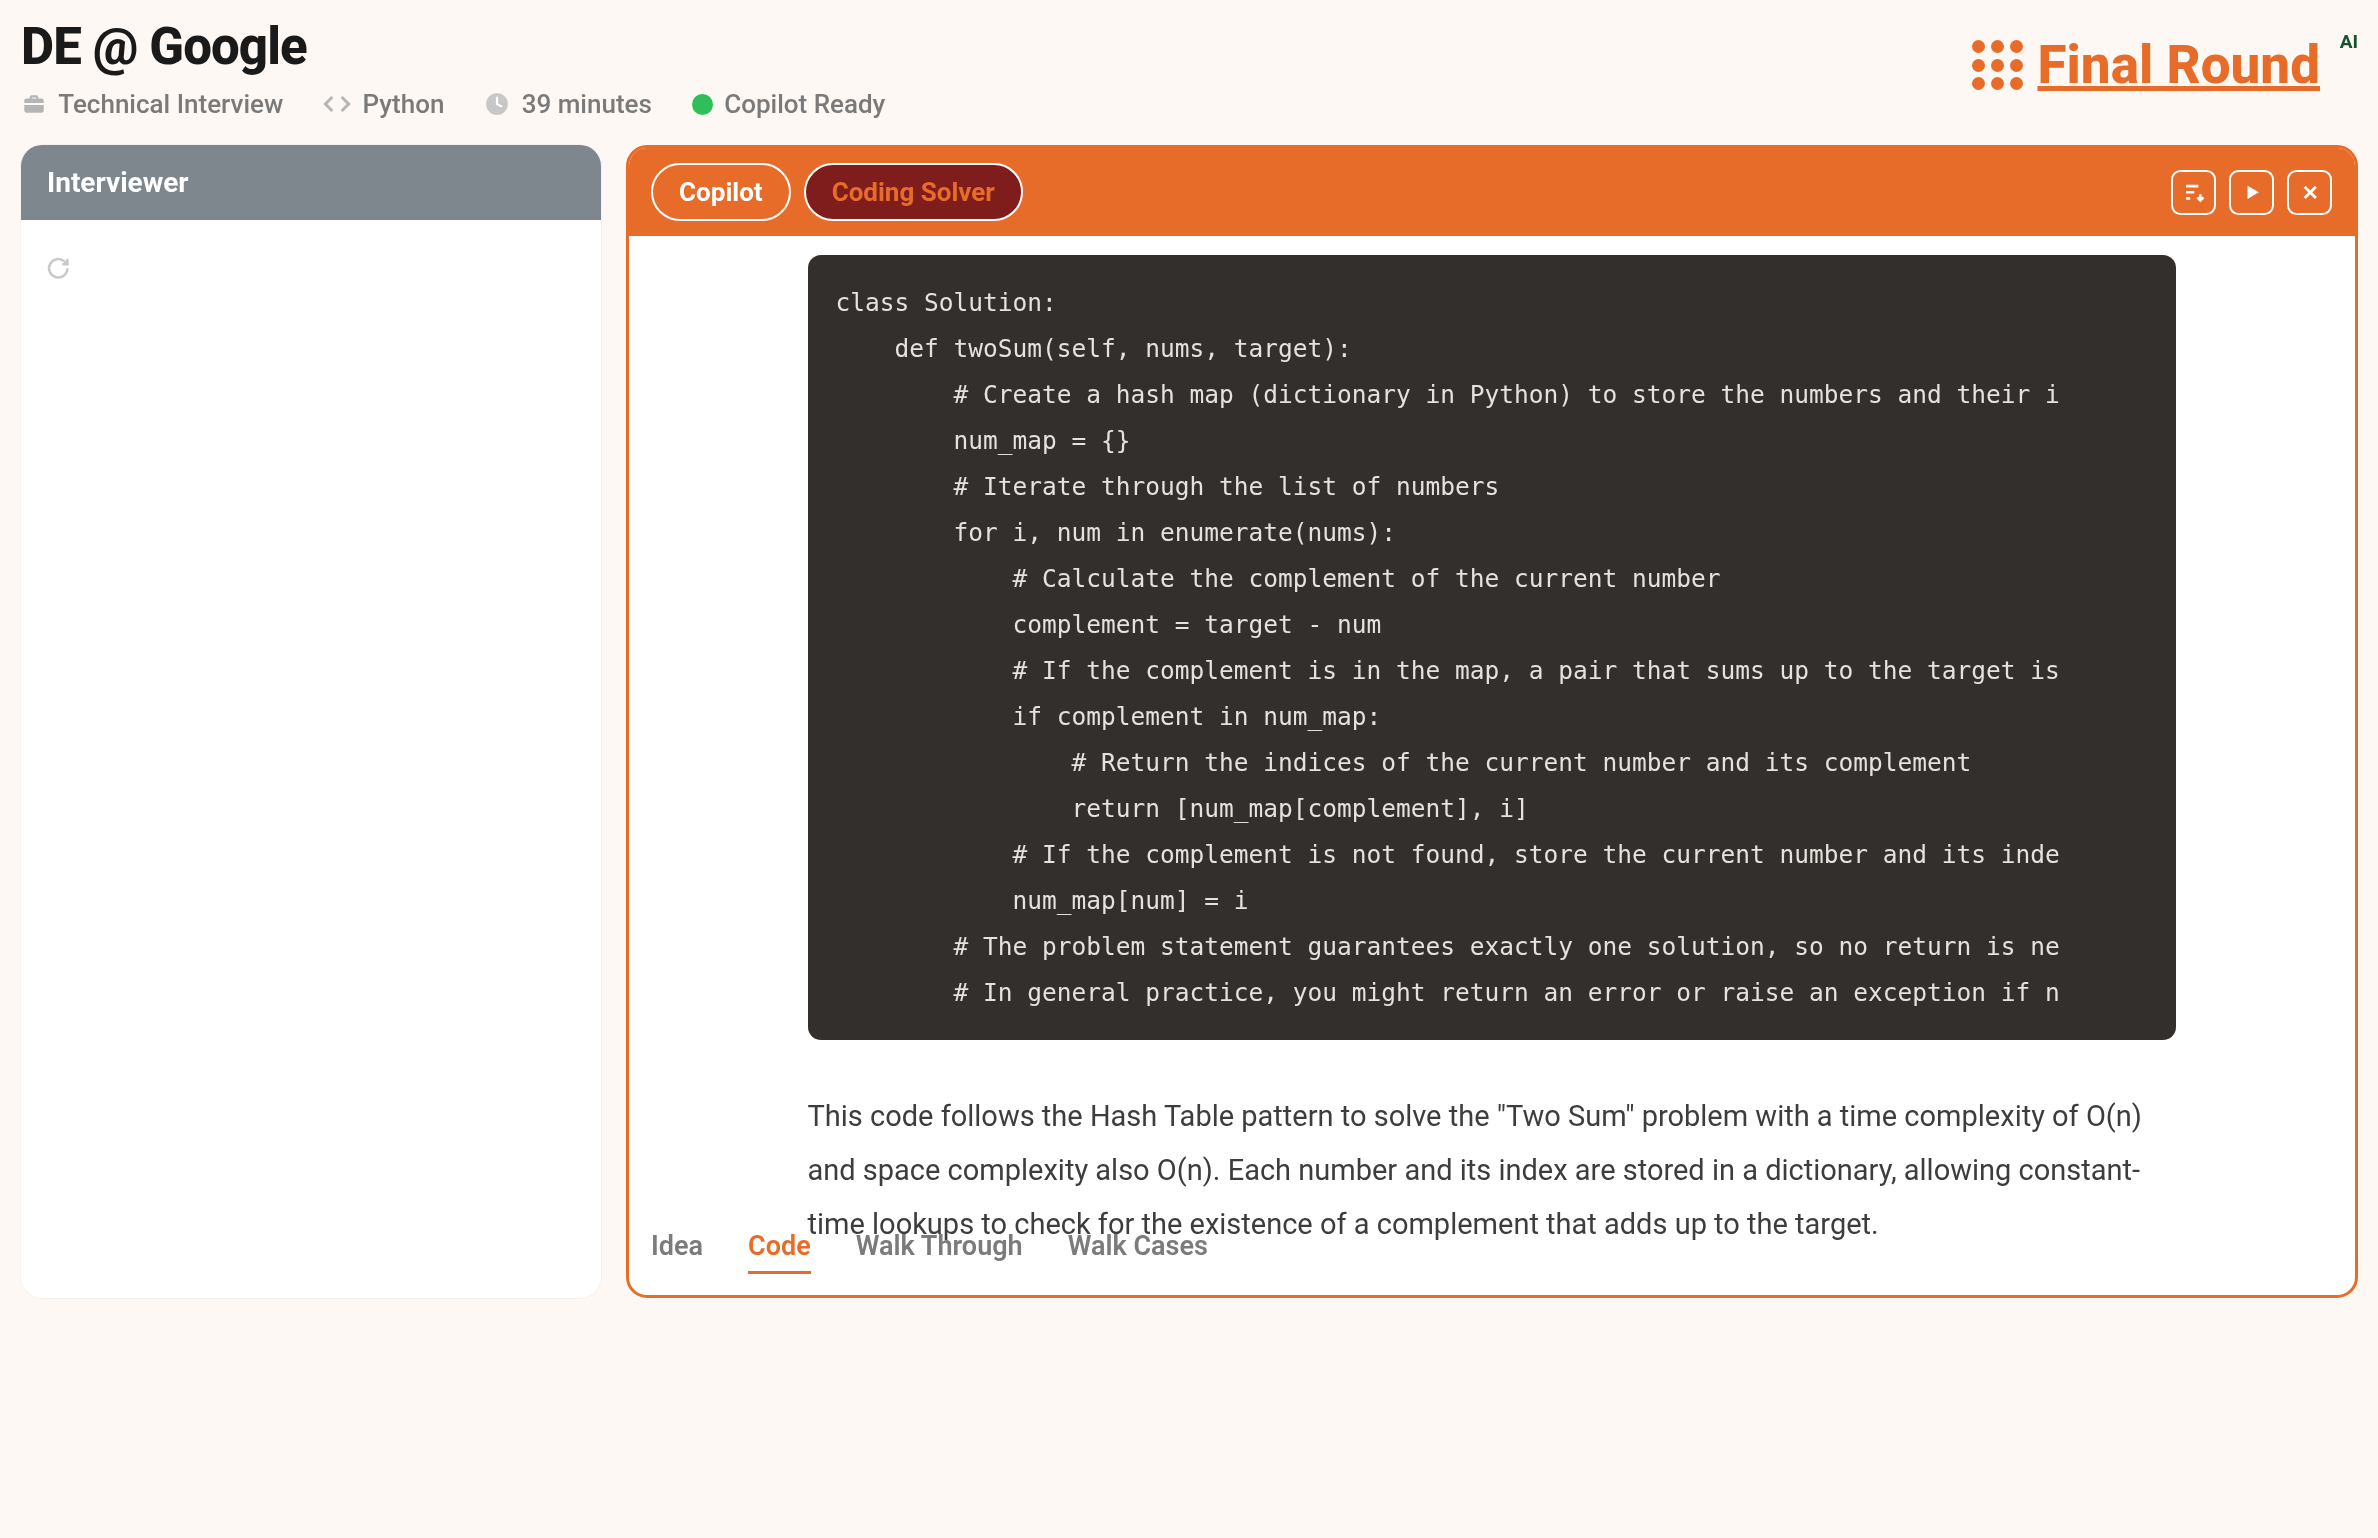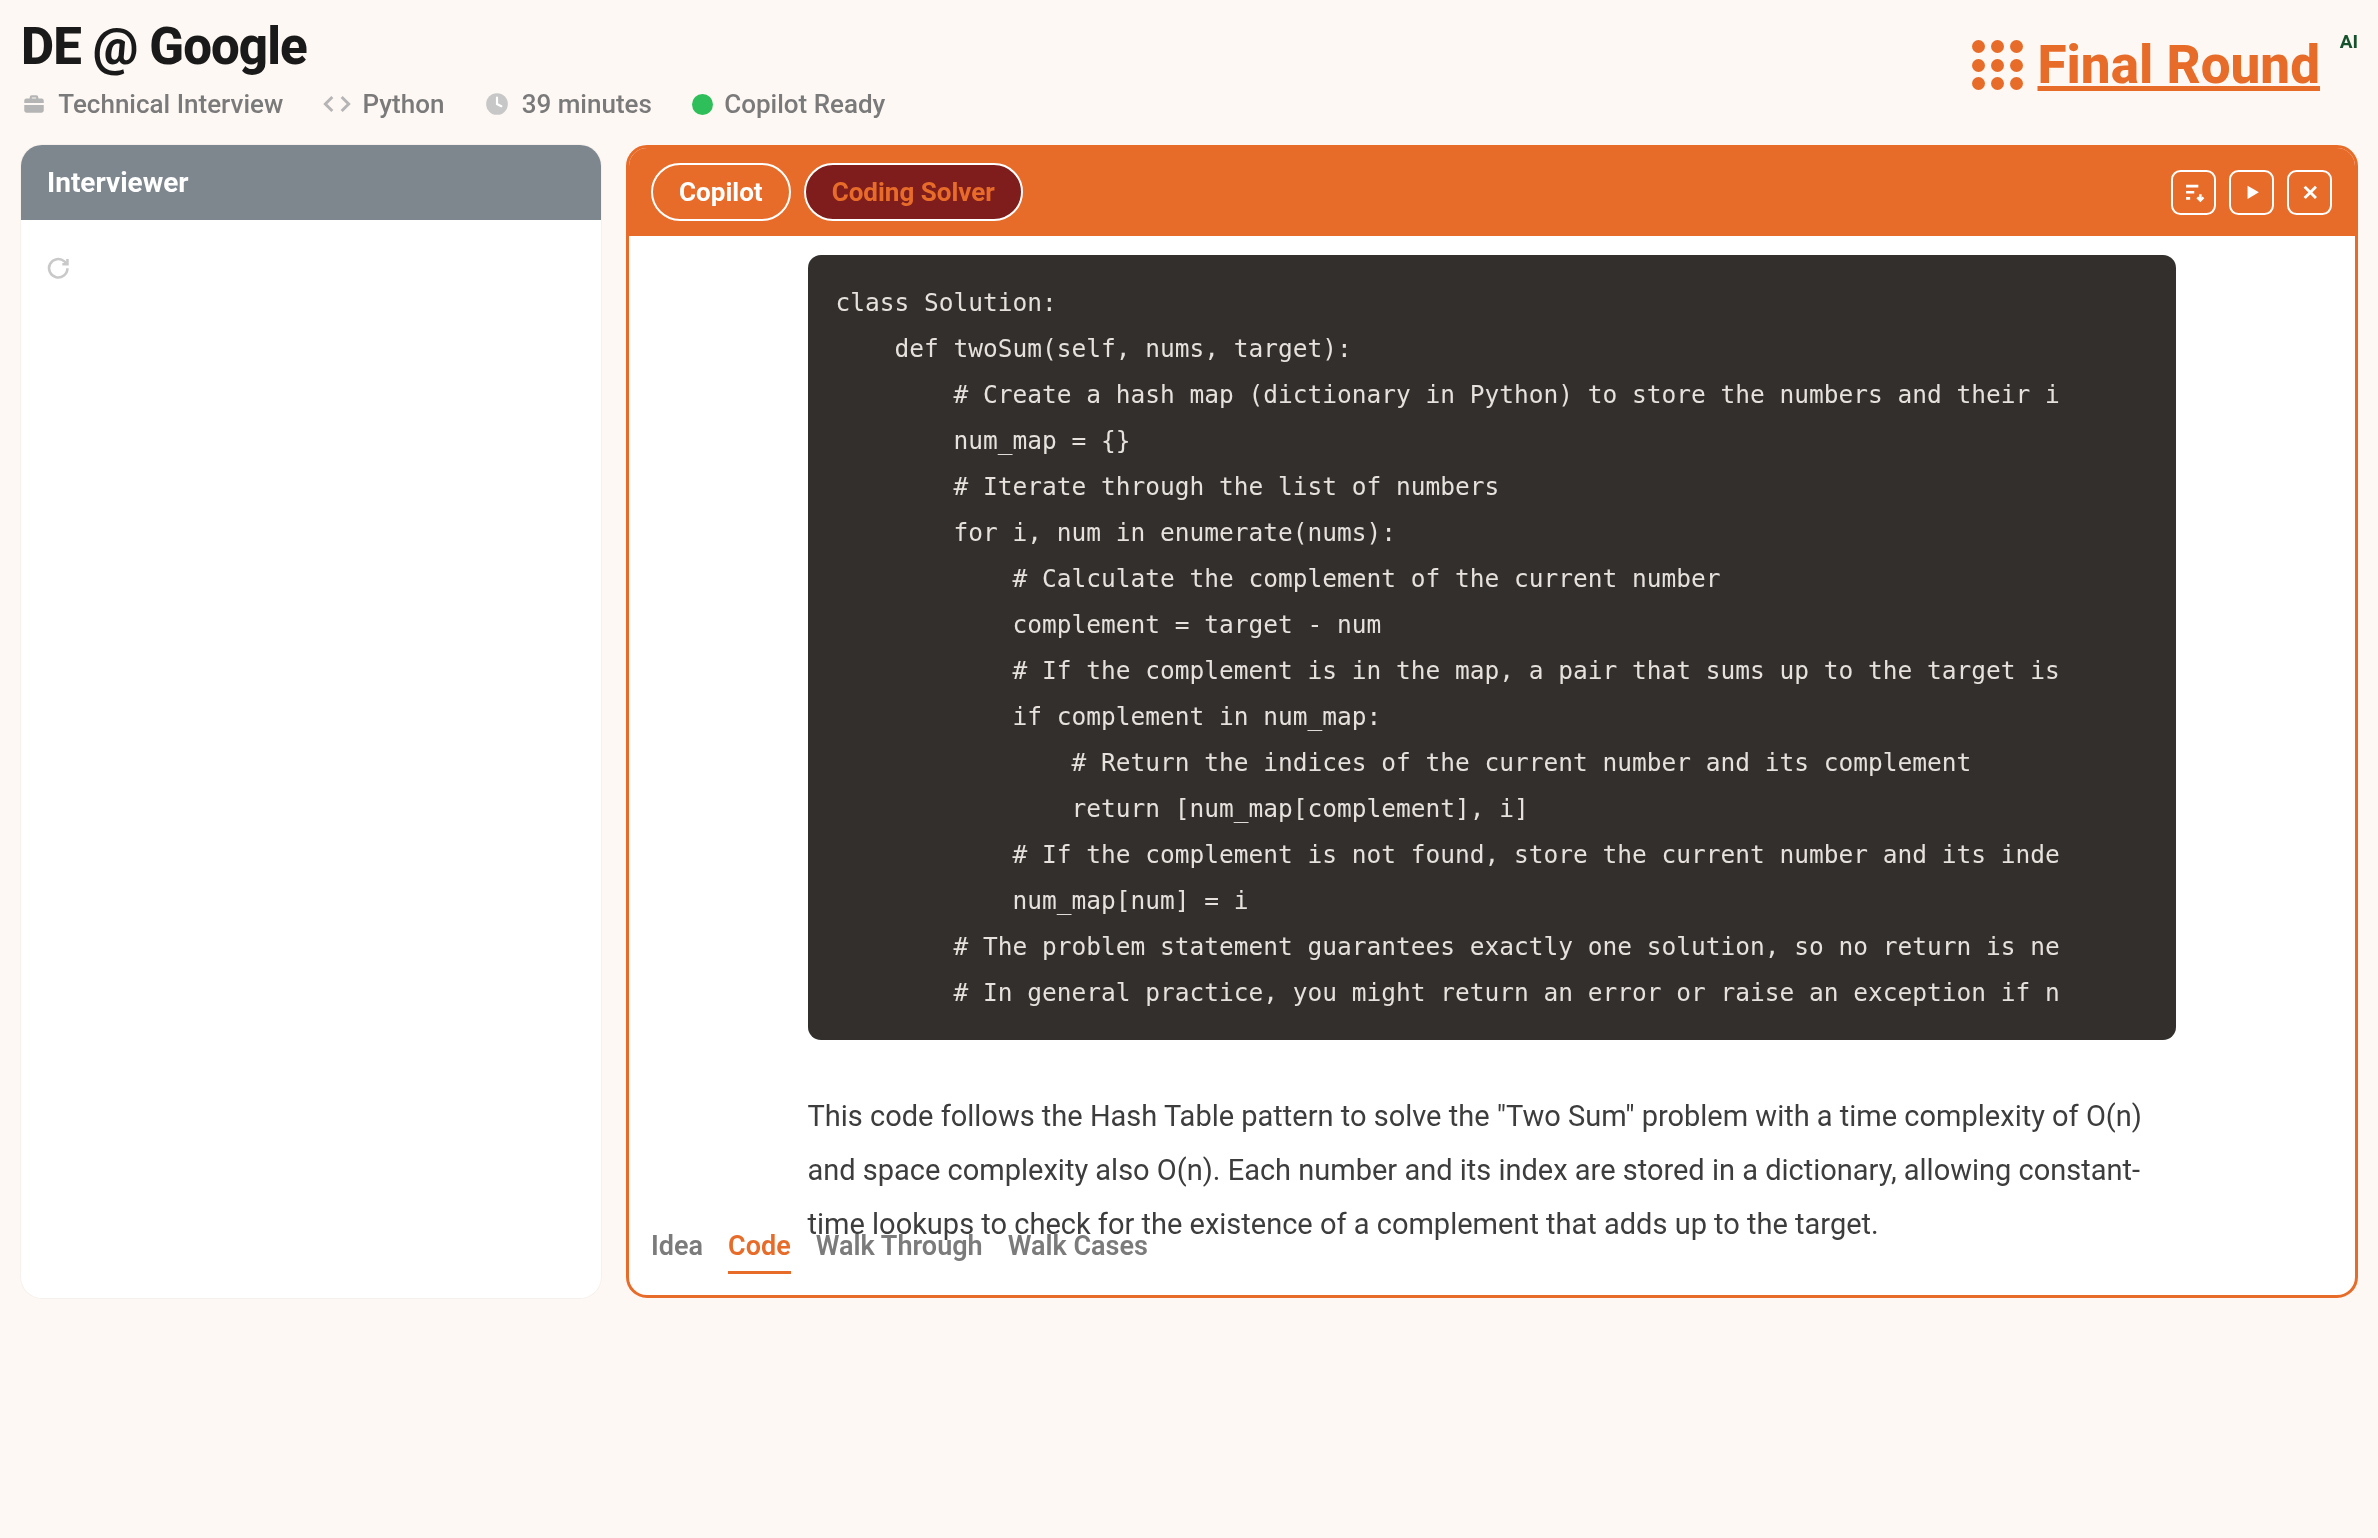--- a/index.html
+++ b/index.html
@@ -168,21 +168,21 @@
     margin-top: 49px;
     font-size: 29px;
     line-height: 54px;
     color: #3d3d3d;
   }
   .tabs {
     position: absolute;
     left: 22.6px;
     bottom: 21px;
     display: flex;
-    gap: 25px;
+    gap: 45px;
     font-size: 27px;
     font-weight: 600;
     color: #7b7b7b;
   }
   .tab { cursor: pointer; padding-bottom: 9.4px; }
   .tab.active {
     color: #e86c29;
     border-bottom: 3.8px solid #e86c29;
   }
 </style>

